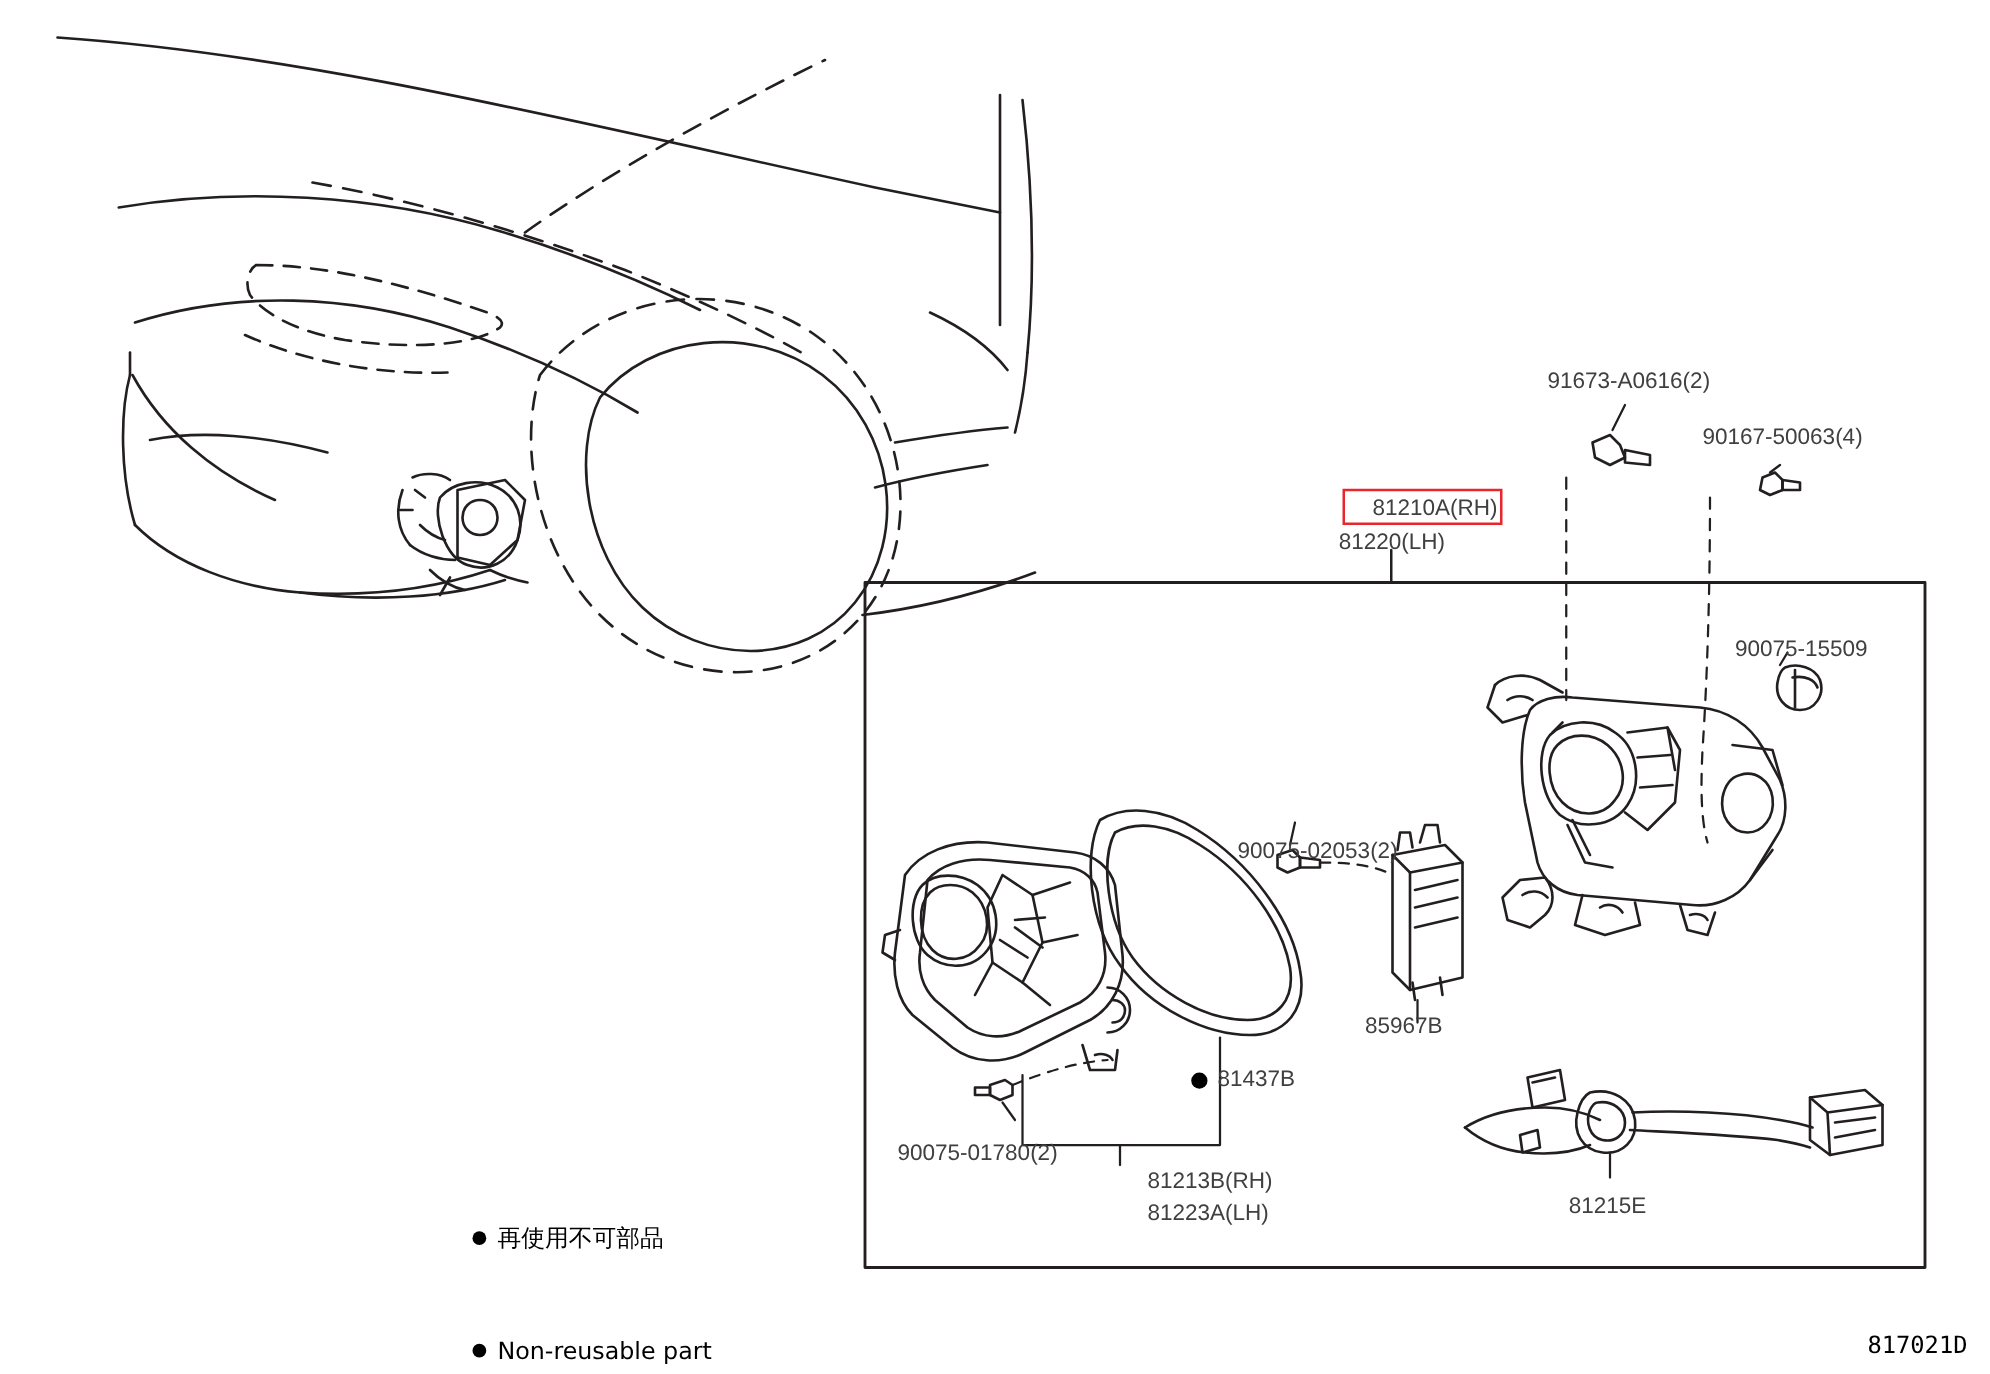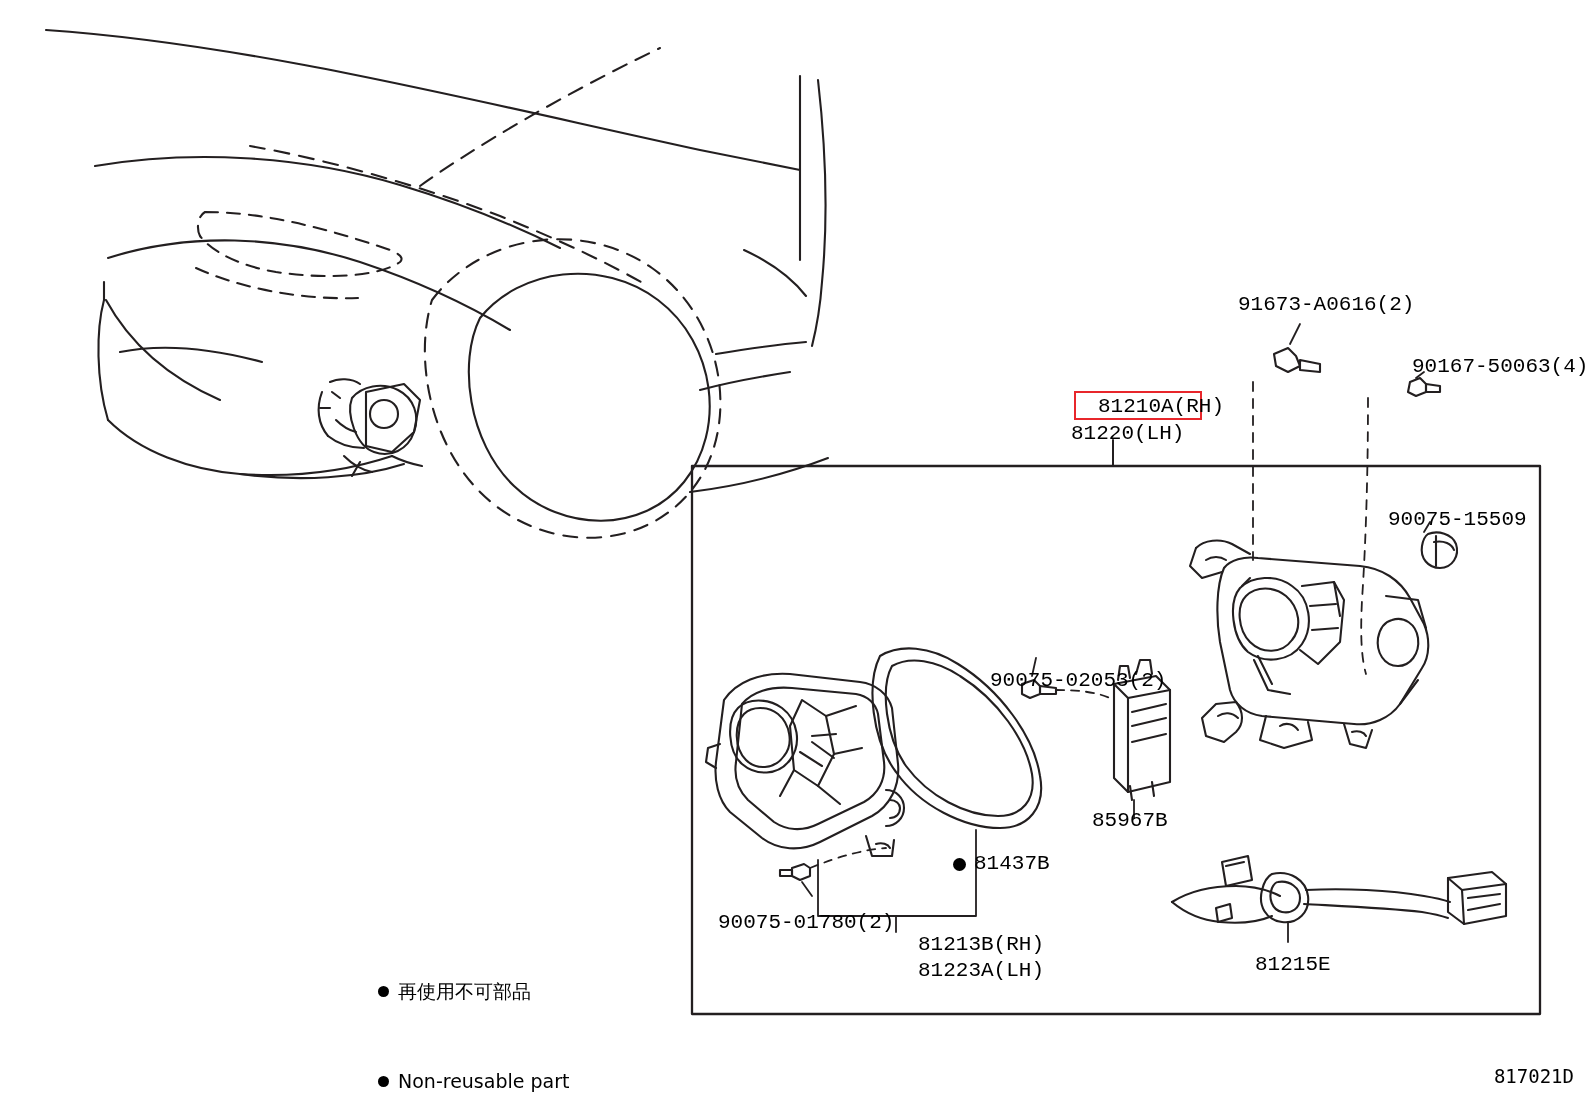--- a/index.html
+++ b/index.html
@@ -19,24 +19,24 @@
   }
   .svg-layer {
     position: absolute;
     left: 0;
     top: 0;
     width: 1592px;
     height: 1099px;
   }
   .lbl {
     position: absolute;
-    font-family: Liberation Mono, monospace;
-    font-size: 21px;
+    font-family: Liberation Sans, sans-serif;
+    font-size: 18px;
     letter-spacing: 0px;
-    color: #000000;
+    color: #404040;
     white-space: pre;
     line-height: 25px;
   }
   .highlight-box {
     position: absolute;
     border: 2px solid #e8262b;
     box-sizing: border-box;
   }
   .legend {
     position: absolute;
@@ -252,21 +252,21 @@
       <path d="M1468 910 L 1500 904"></path>
 
       <path d="M1288 922 L 1288 942" stroke-width="1.8"></path>
     </g>
   </svg>
 
   <div class="highlight-box" style="left:1074px; top:391px; width:128px; height:29px;"></div>
 
   <div class="lbl" style="left:1238px; top:292px;">91673-A0616(2)</div>
 
-  <div class="lbl" style="left:1412px; top:337px;margin-top:17px;">90167-50063(4)</div>
+  <div class="lbl" style="left:1362px; top:337px;">90167-50063(4)</div>
 
   <div class="lbl" style="left:1082px; top:394px;margin-left:16px;">81210A(RH)</div>
 
   <div class="lbl" style="left:1047px; top:421px;margin-left:24px;">81220(LH)</div>
 
   <div class="lbl" style="left:1388px; top:507px;">90075-15509</div>
 
   <div class="lbl" style="left:990px; top:628px;margin-top:40px;">90075-02053(2)</div>
 
   <div class="lbl" style="left:1092px; top:808px;">85967B</div>

